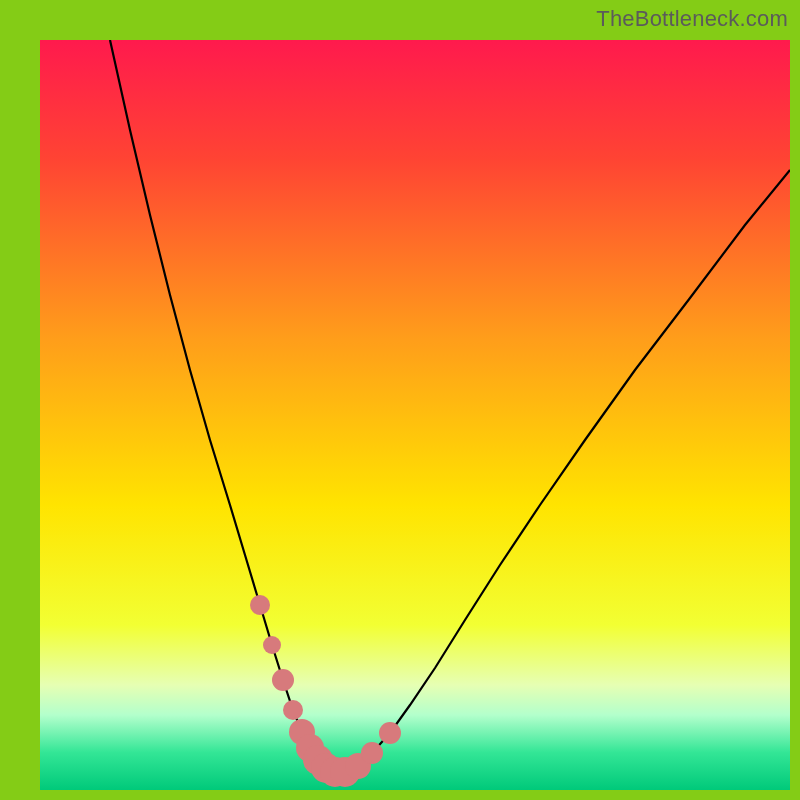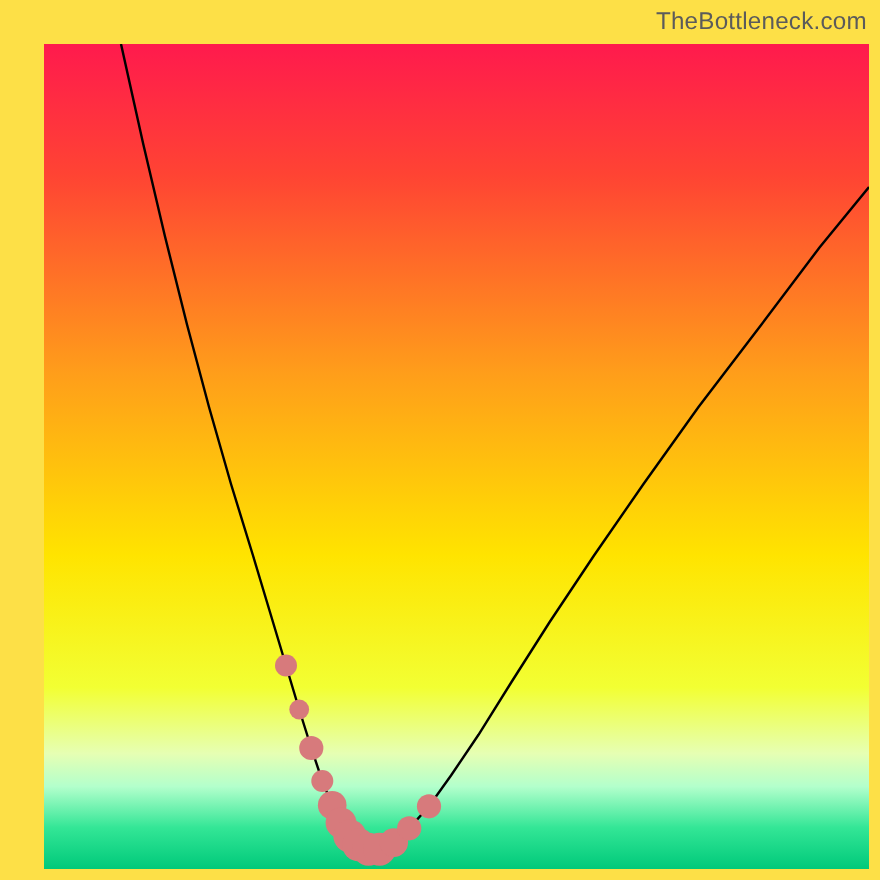--- a/index.html
+++ b/index.html
@@ -10,21 +10,21 @@
     background: #000;
     font-family: Arial, Helvetica, sans-serif;
     overflow: hidden;
   }
   .frame {
     position: absolute;
     top: 0;
     left: 0;
     width: 800px;
     height: 800px;
-    background: #fde047;
+    background: #84cc16;
   }
   .watermark {
     position: absolute;
     top: 6px;
     right: 12px;
     color: #5b5b5b;
     font-size: 22px;
     font-weight: 500;
     letter-spacing: 0.2px;
     z-index: 20;

